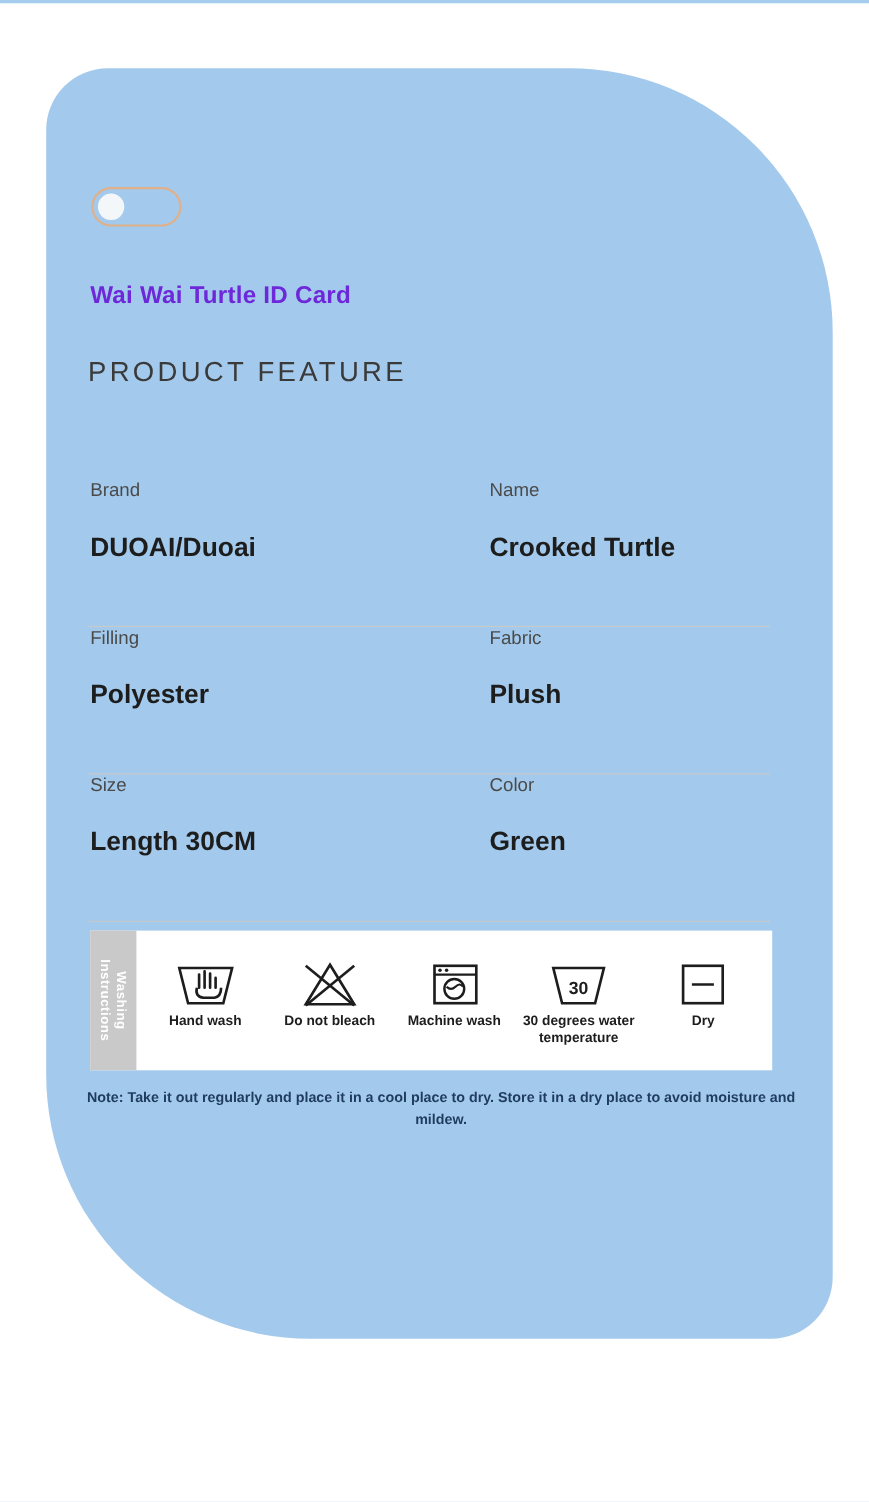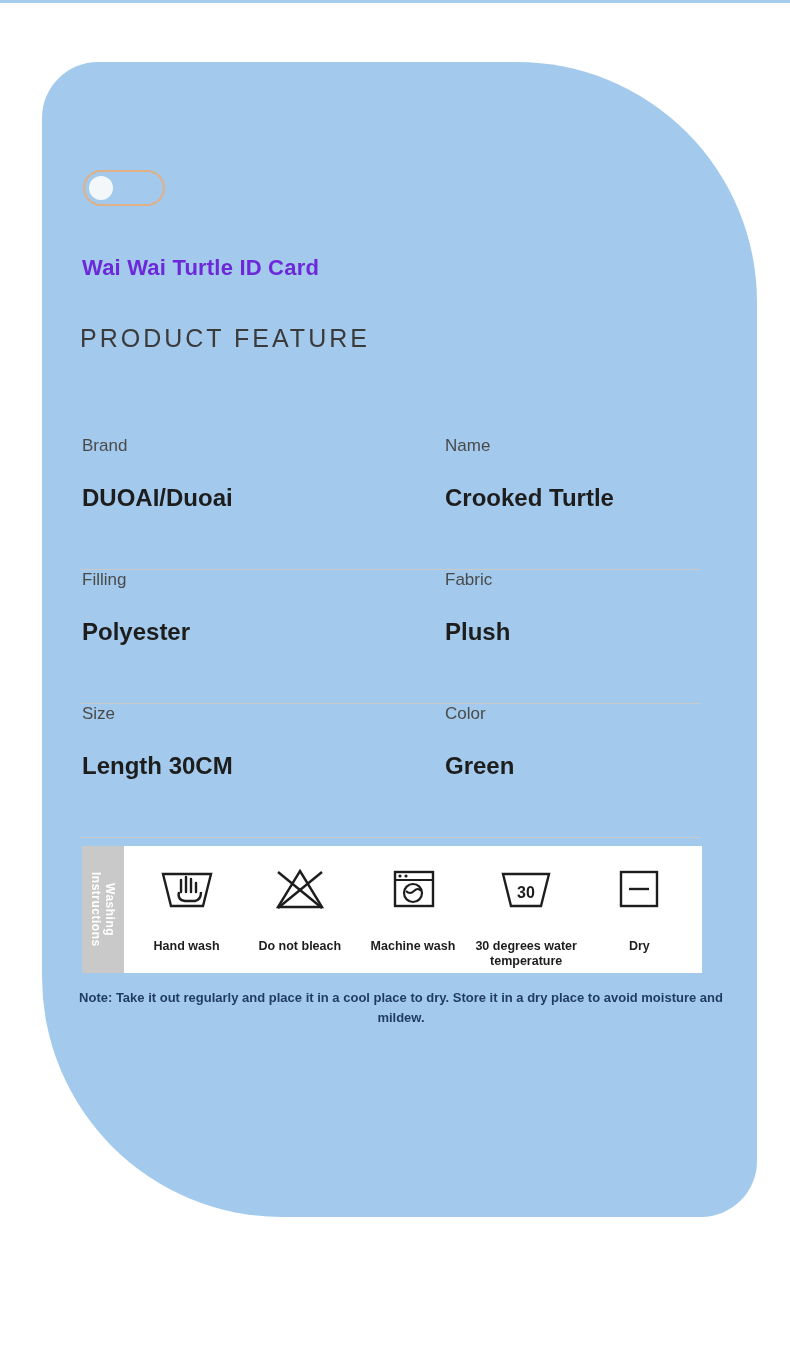--- a/index.html
+++ b/index.html
@@ -142,29 +142,29 @@
     justify-content: space-around;
     padding: 14px 6px 0 6px;
   }
   .wash-item {
     width: 112px;
     text-align: center;
   }
   .wash-item .glyph {
     height: 58px;
     display: flex;
-    align-items: center;
+    align-items: flex-end;
     justify-content: center;
   }
   .wash-item .cap {
     font-size: 12.5px;
     font-weight: bold;
     color: #1d1d1d;
     line-height: 15px;
-    margin-top: 21px;
+    margin-top: 3px;
   }
   .note {
     position: absolute;
     left: 78px;
     top: 988px;
     width: 646px;
     text-align: center;
     font-size: 13px;
     font-weight: bold;
     color: #1f3b5e;

